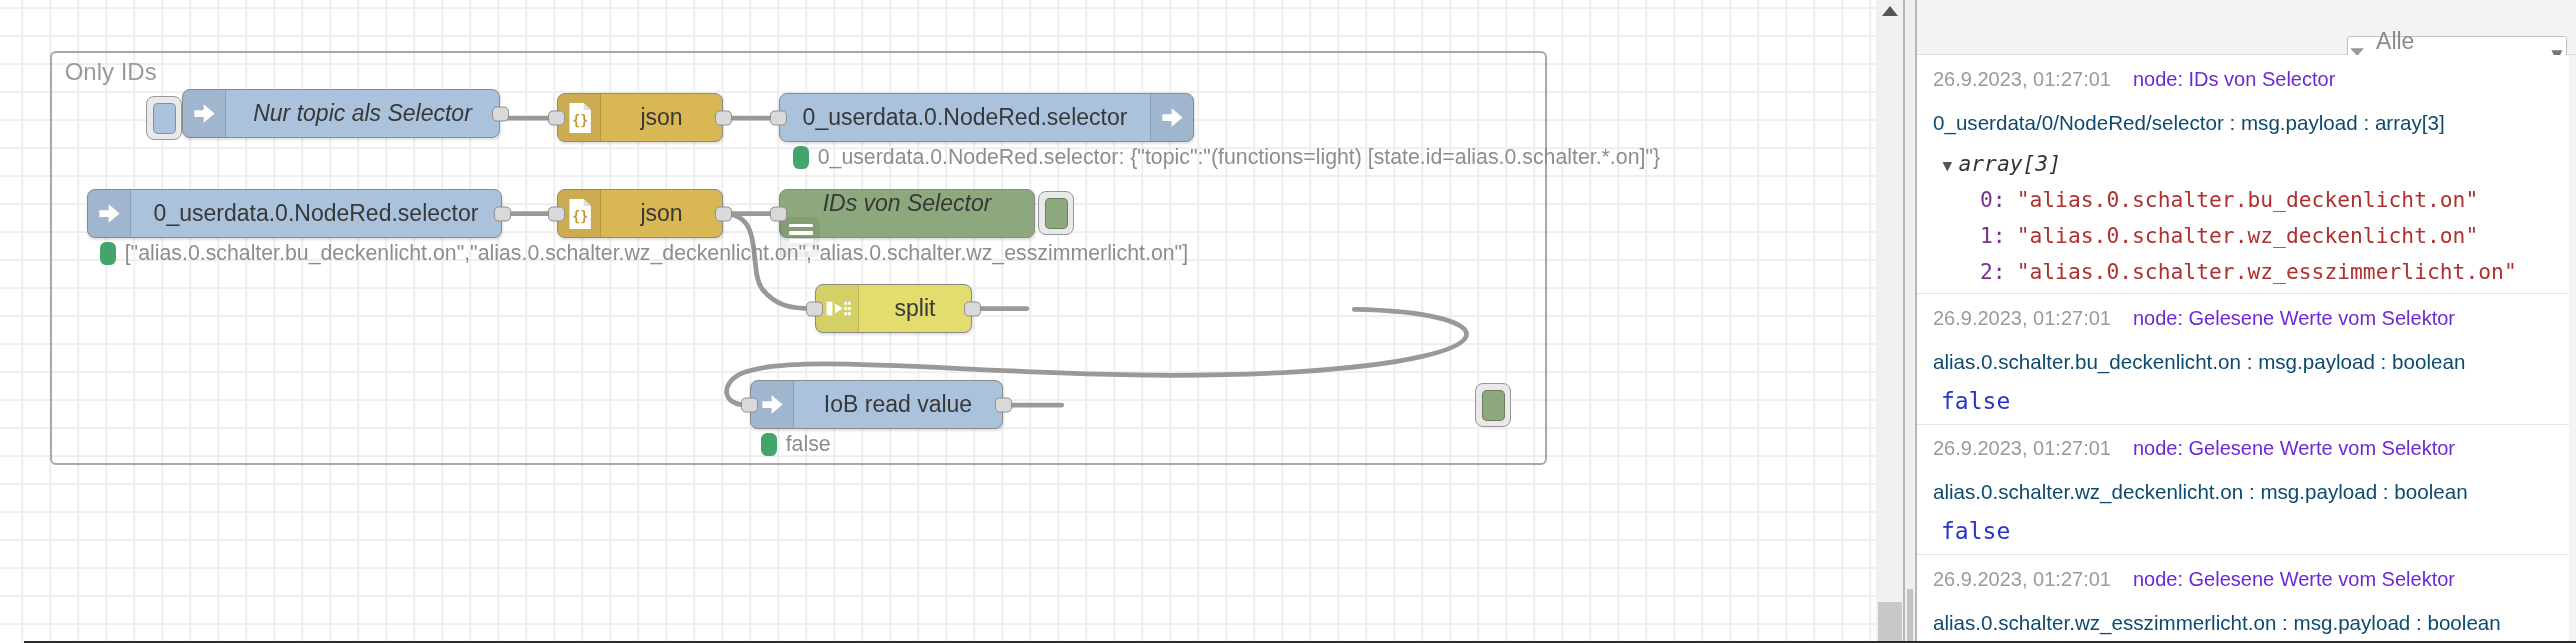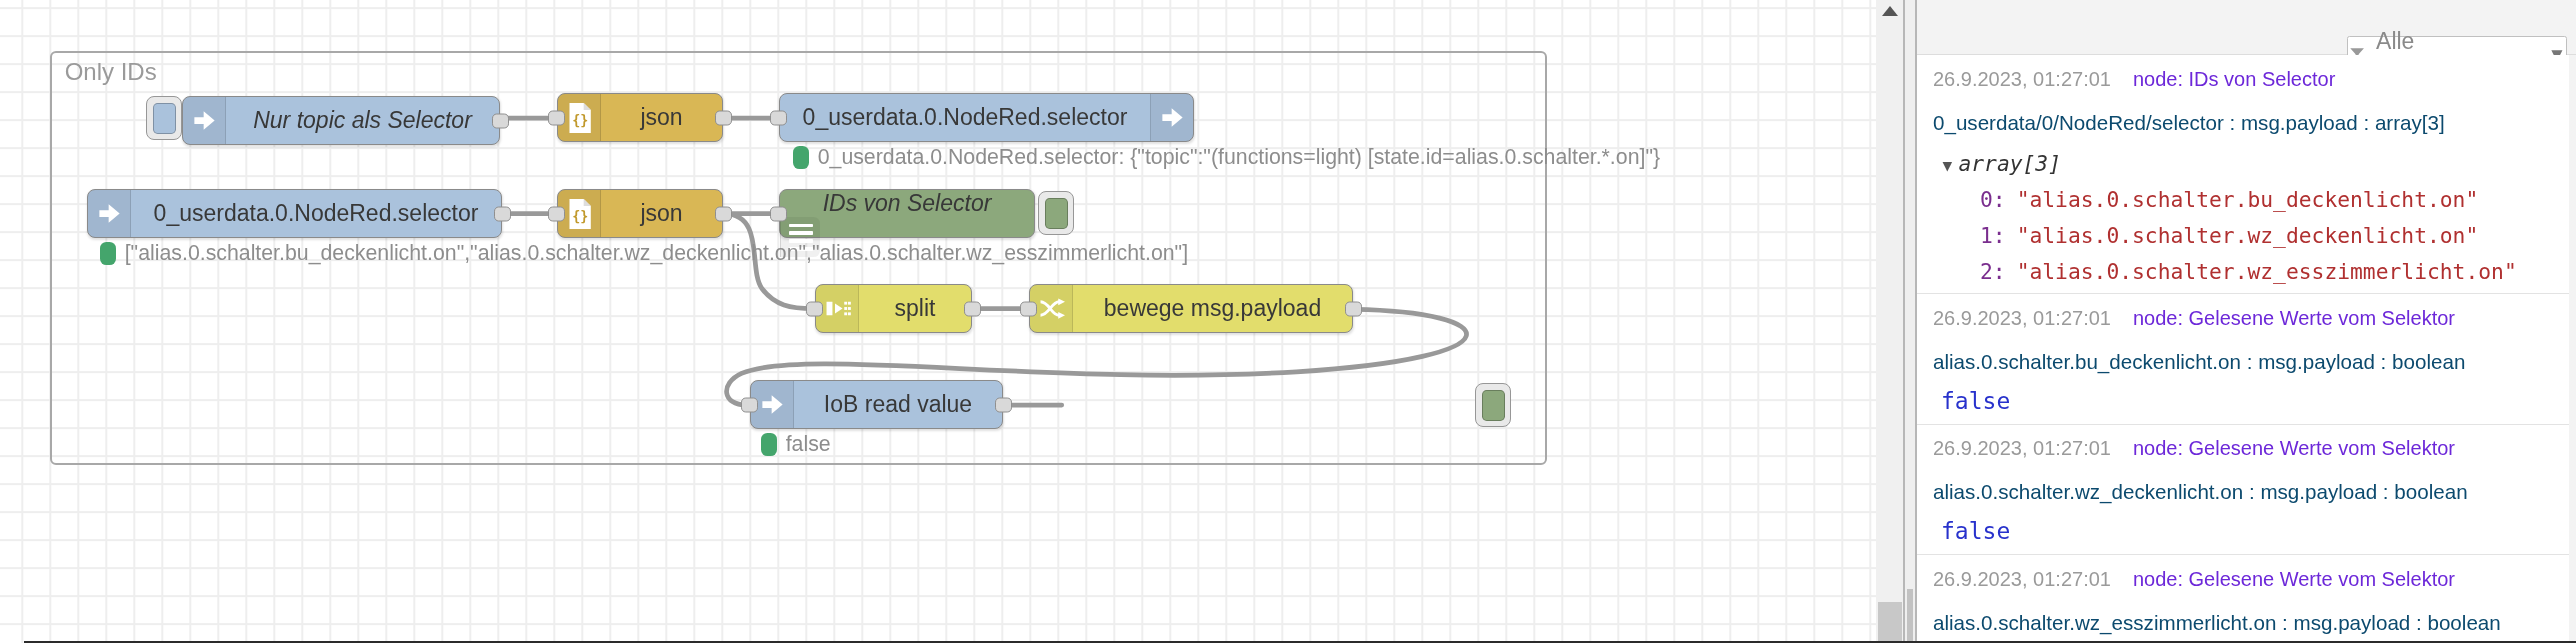--- a/index.html
+++ b/index.html
@@ -117,21 +117,21 @@
       <path d="M917,270 C943,270 957,270 983,270"></path>
       <path d="M917,270 C968,272 946,340 964,365 C980,386 1000,390 1029,390"></path>
       <path d="M1229,390 C1255,390 1273,390 1299,390"></path>
       <path d="M1713,391 C1900,394 1928,452 1640,470 C1330,489 1020,438 938,472 C910,485 914,512 944,512"></path>
       <path d="M1272,512 C1298,512 1317,512 1343,512"></path>
     </svg>
 
     <div class="nr-btn" style="left:146px; top:96px;">
       <div class="inner inner-blue"></div>
     </div>
-    <div class="node node-blue" style="left:182px; top:96px; width:318px;">
+    <div class="node node-blue" style="left:182px; top:89px; width:318px;">
       <div class="icon-region left">
         <svg width="27" height="27" viewBox="0 0 32 32">
             <path d="M4 12h11V5l13 11-13 11v-7H4z" fill="#fff"></path>
           </svg>
       </div>
       <div class="label italic">Nur topic als Selector</div>
       <span class="port out"></span>
     </div>
 
     <div class="node node-gold" style="left:557px; top:93px; width:166px;">
@@ -207,35 +207,20 @@
             <rect x="28.4" y="14.3" width="3.4" height="3.4"></rect>
             <rect x="24" y="20.6" width="3.4" height="3.4"></rect>
             <rect x="28.4" y="20.6" width="3.4" height="3.4"></rect>
           </svg>
       </div>
       <div class="label">split</div>
       <span class="port in"></span>
       <span class="port out"></span>
     </div>
 
-    <div class="node node-yellow" style="left:1029px; top:284px; width:324px;">
-      <div class="icon-region left">
-        <svg width="27" height="27" viewBox="0 0 32 32">
-            <g stroke="#fff" stroke-width="3.4" fill="none">
-              <path d="M3 8 C13 8 16 24 25 24"></path>
-              <path d="M3 24 C13 24 16 8 25 8"></path>
-            </g>
-            <path d="M24 4l8 4-8 4z" fill="#fff"></path>
-            <path d="M24 20l8 4-8 4z" fill="#fff"></path>
-          </svg>
-      </div>
-      <div class="label">bewege msg.payload</div>
-      <span class="port in"></span>
-      <span class="port out"></span>
-    </div>
 
     <div class="node node-blue" style="left:750px; top:380px; width:253px;">
       <div class="icon-region left">
         <svg width="27" height="27" viewBox="0 0 32 32">
             <path d="M4 12h11V5l13 11-13 11v-7H4z" fill="#fff"></path>
           </svg>
       </div>
       <div class="label">IoB read value</div>
       <span class="port in"></span>
       <span class="port out"></span>

